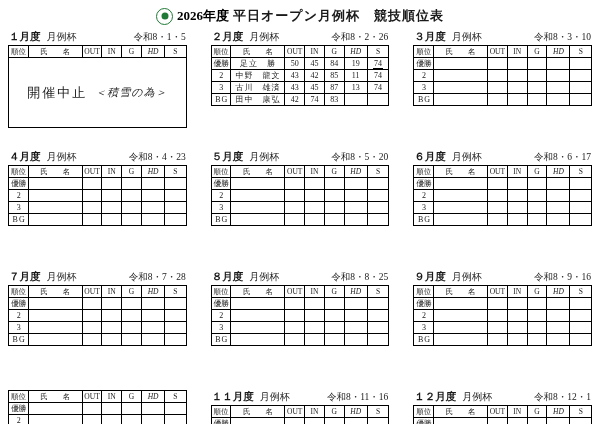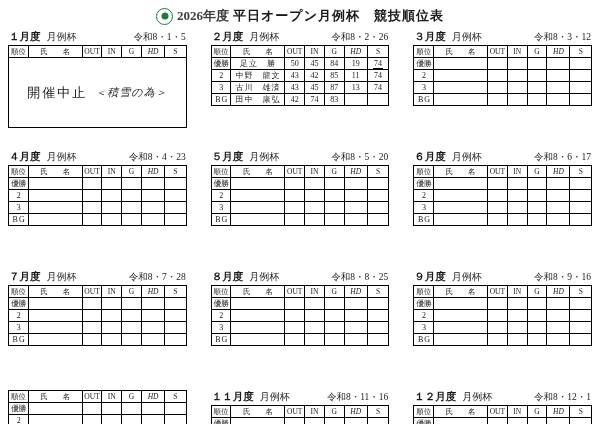--- a/index.html
+++ b/index.html
@@ -44,21 +44,21 @@
     position: absolute;
     left: 50%;
     top: 50%;
     width: 7px;
     height: 7px;
     transform: translate(-50%, -50%);
     border-radius: 50%;
     background: #1f7a36;
   }
   .doc-title-year {
-    color: #404040;
+    color: #000000;
     font-size: 13px;
     font-weight: bold;
     letter-spacing: 0px;
   }
   .doc-title-main {
     font-size: 13px;
     font-weight: bold;
     letter-spacing: 1px;
   }
   
@@ -247,21 +247,21 @@
               <td>83</td>
               <td></td>
               <td></td>
             </tr>
           </tbody>
         </table>
       </div>
       <div class="block">
         <div class="block-head">
           <div class="left"><span>３月度</span><span class="cup">月例杯</span></div>
-          <div class="right">令和8・3・12</div>
+          <div class="right">令和8・3・10</div>
         </div>
         <table class="score">
           <thead>
             <tr>
               <th class="c-rank">順位</th>
               <th class="c-name">氏　　名</th>
               <th class="c-out">OUT</th>
               <th class="c-in">IN</th>
               <th class="c-g">G</th>
               <th class="c-hd hd-italic">HD</th>

